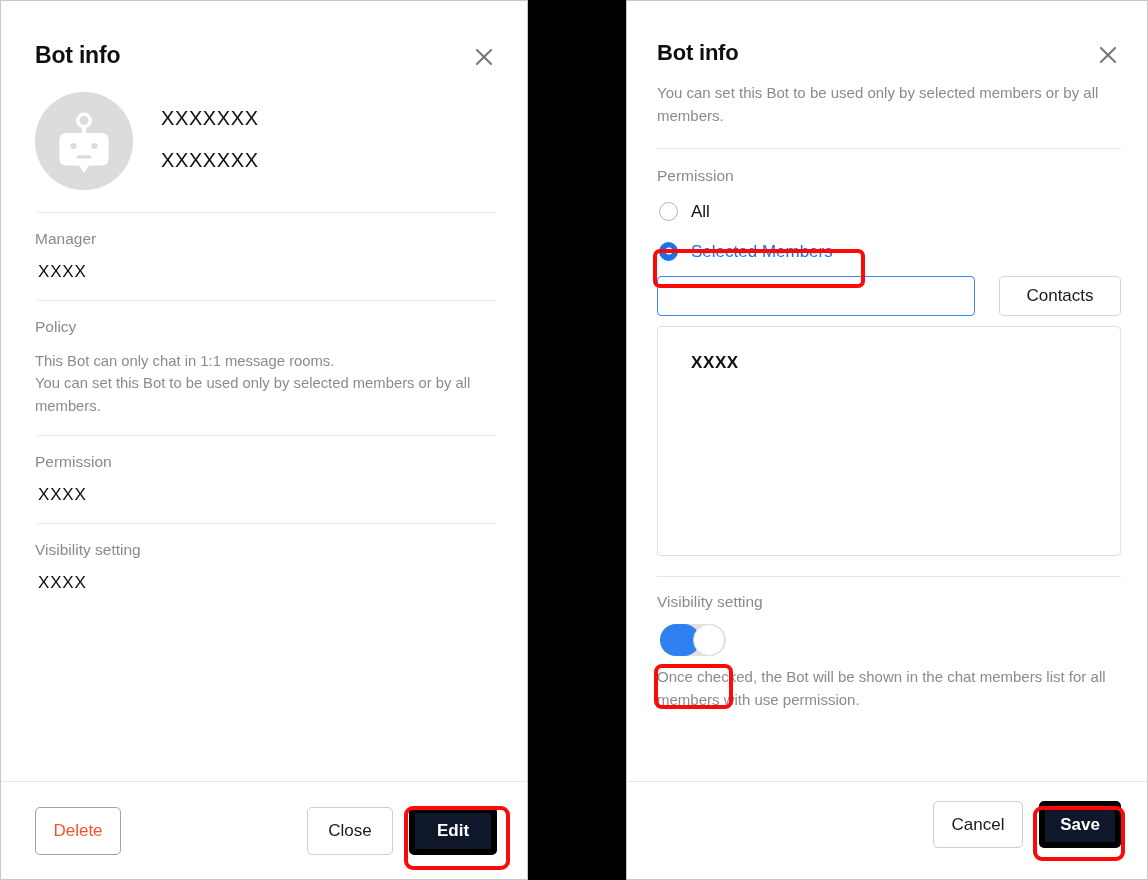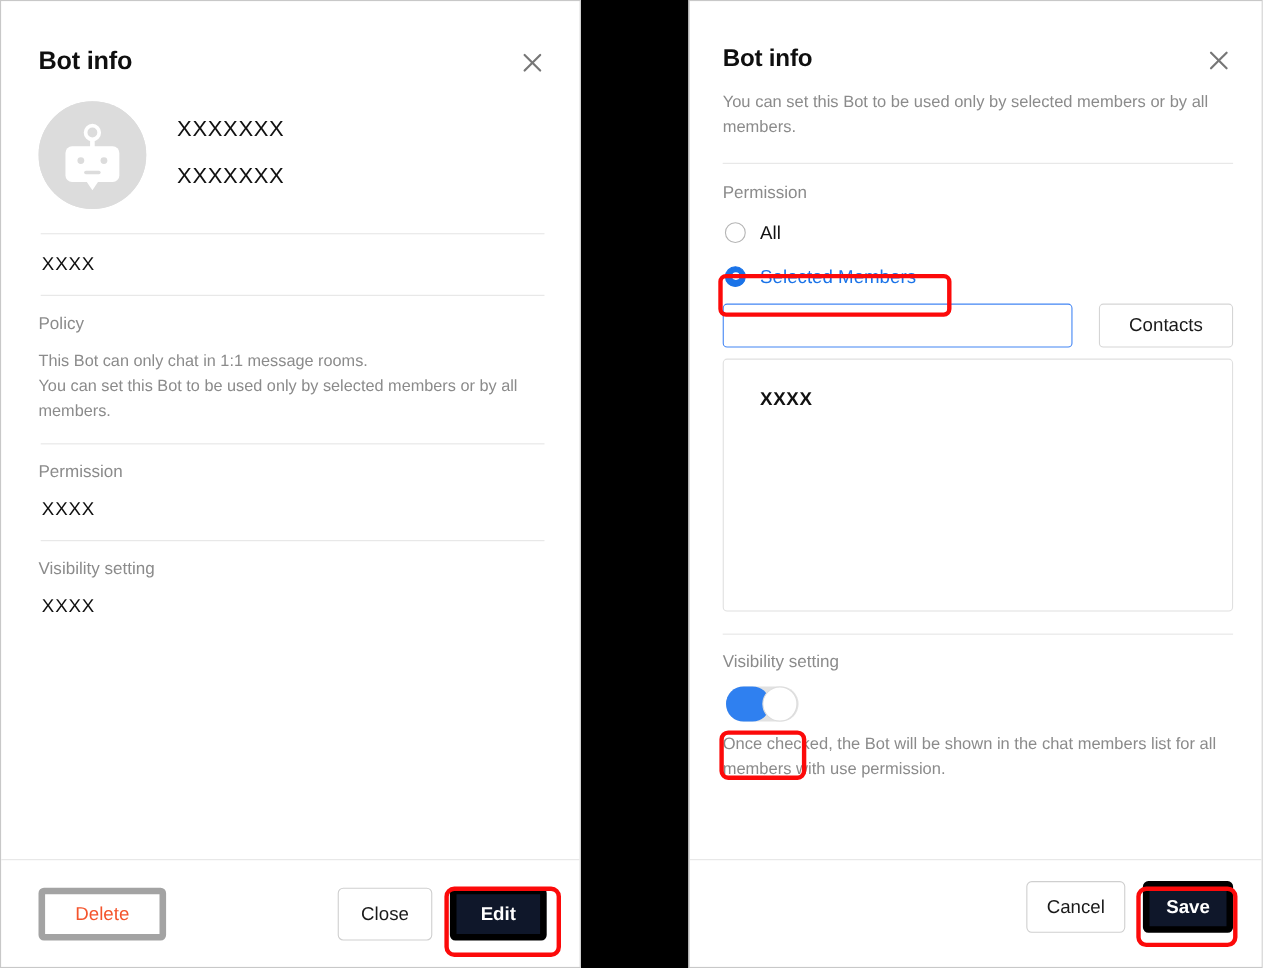--- a/index.html
+++ b/index.html
@@ -187,22 +187,22 @@
     font-size: 17px;
     border-radius: 5px;
     box-sizing: border-box;
     cursor: pointer;
     background: #ffffff;
     display: inline-flex;
     align-items: center;
     justify-content: center;
   }
   .btn-delete {
-    width: 116px; height: 48px;
-    border: 6px solid #a3a3a3;
+    width: 86px; height: 48px;
+    border: 1px solid #a3a3a3;
     color: #f4542c;
   }
   .btn-neutral {
     width: 86px; height: 48px;
     border: 1px solid #cfcfcf;
     color: #1a1a1a;
   }
   .btn-primary {
     width: 88px; height: 48px;
     border: 6px solid #000000;
@@ -392,20 +392,21 @@
         <div class="bot-names">
           <div class="bot-name-line">XXXXXXX</div>
           <div class="bot-name-line">XXXXXXX</div>
         </div>
       </div>
 
       <div style="height:22px"></div>
       <hr class="hr">
 
       <div class="field">
+        <div class="field-label">Manager</div>
         <div class="field-value">XXXX</div>
       </div>
 
       <hr class="hr">
 
       <div class="field">
         <div class="field-label">Policy</div>
         <div class="policy-note">This Bot can only chat in 1:1 message rooms.</div>
         <div class="policy-note">You can set this Bot to be used only by selected members or by all members.</div>
       </div>

